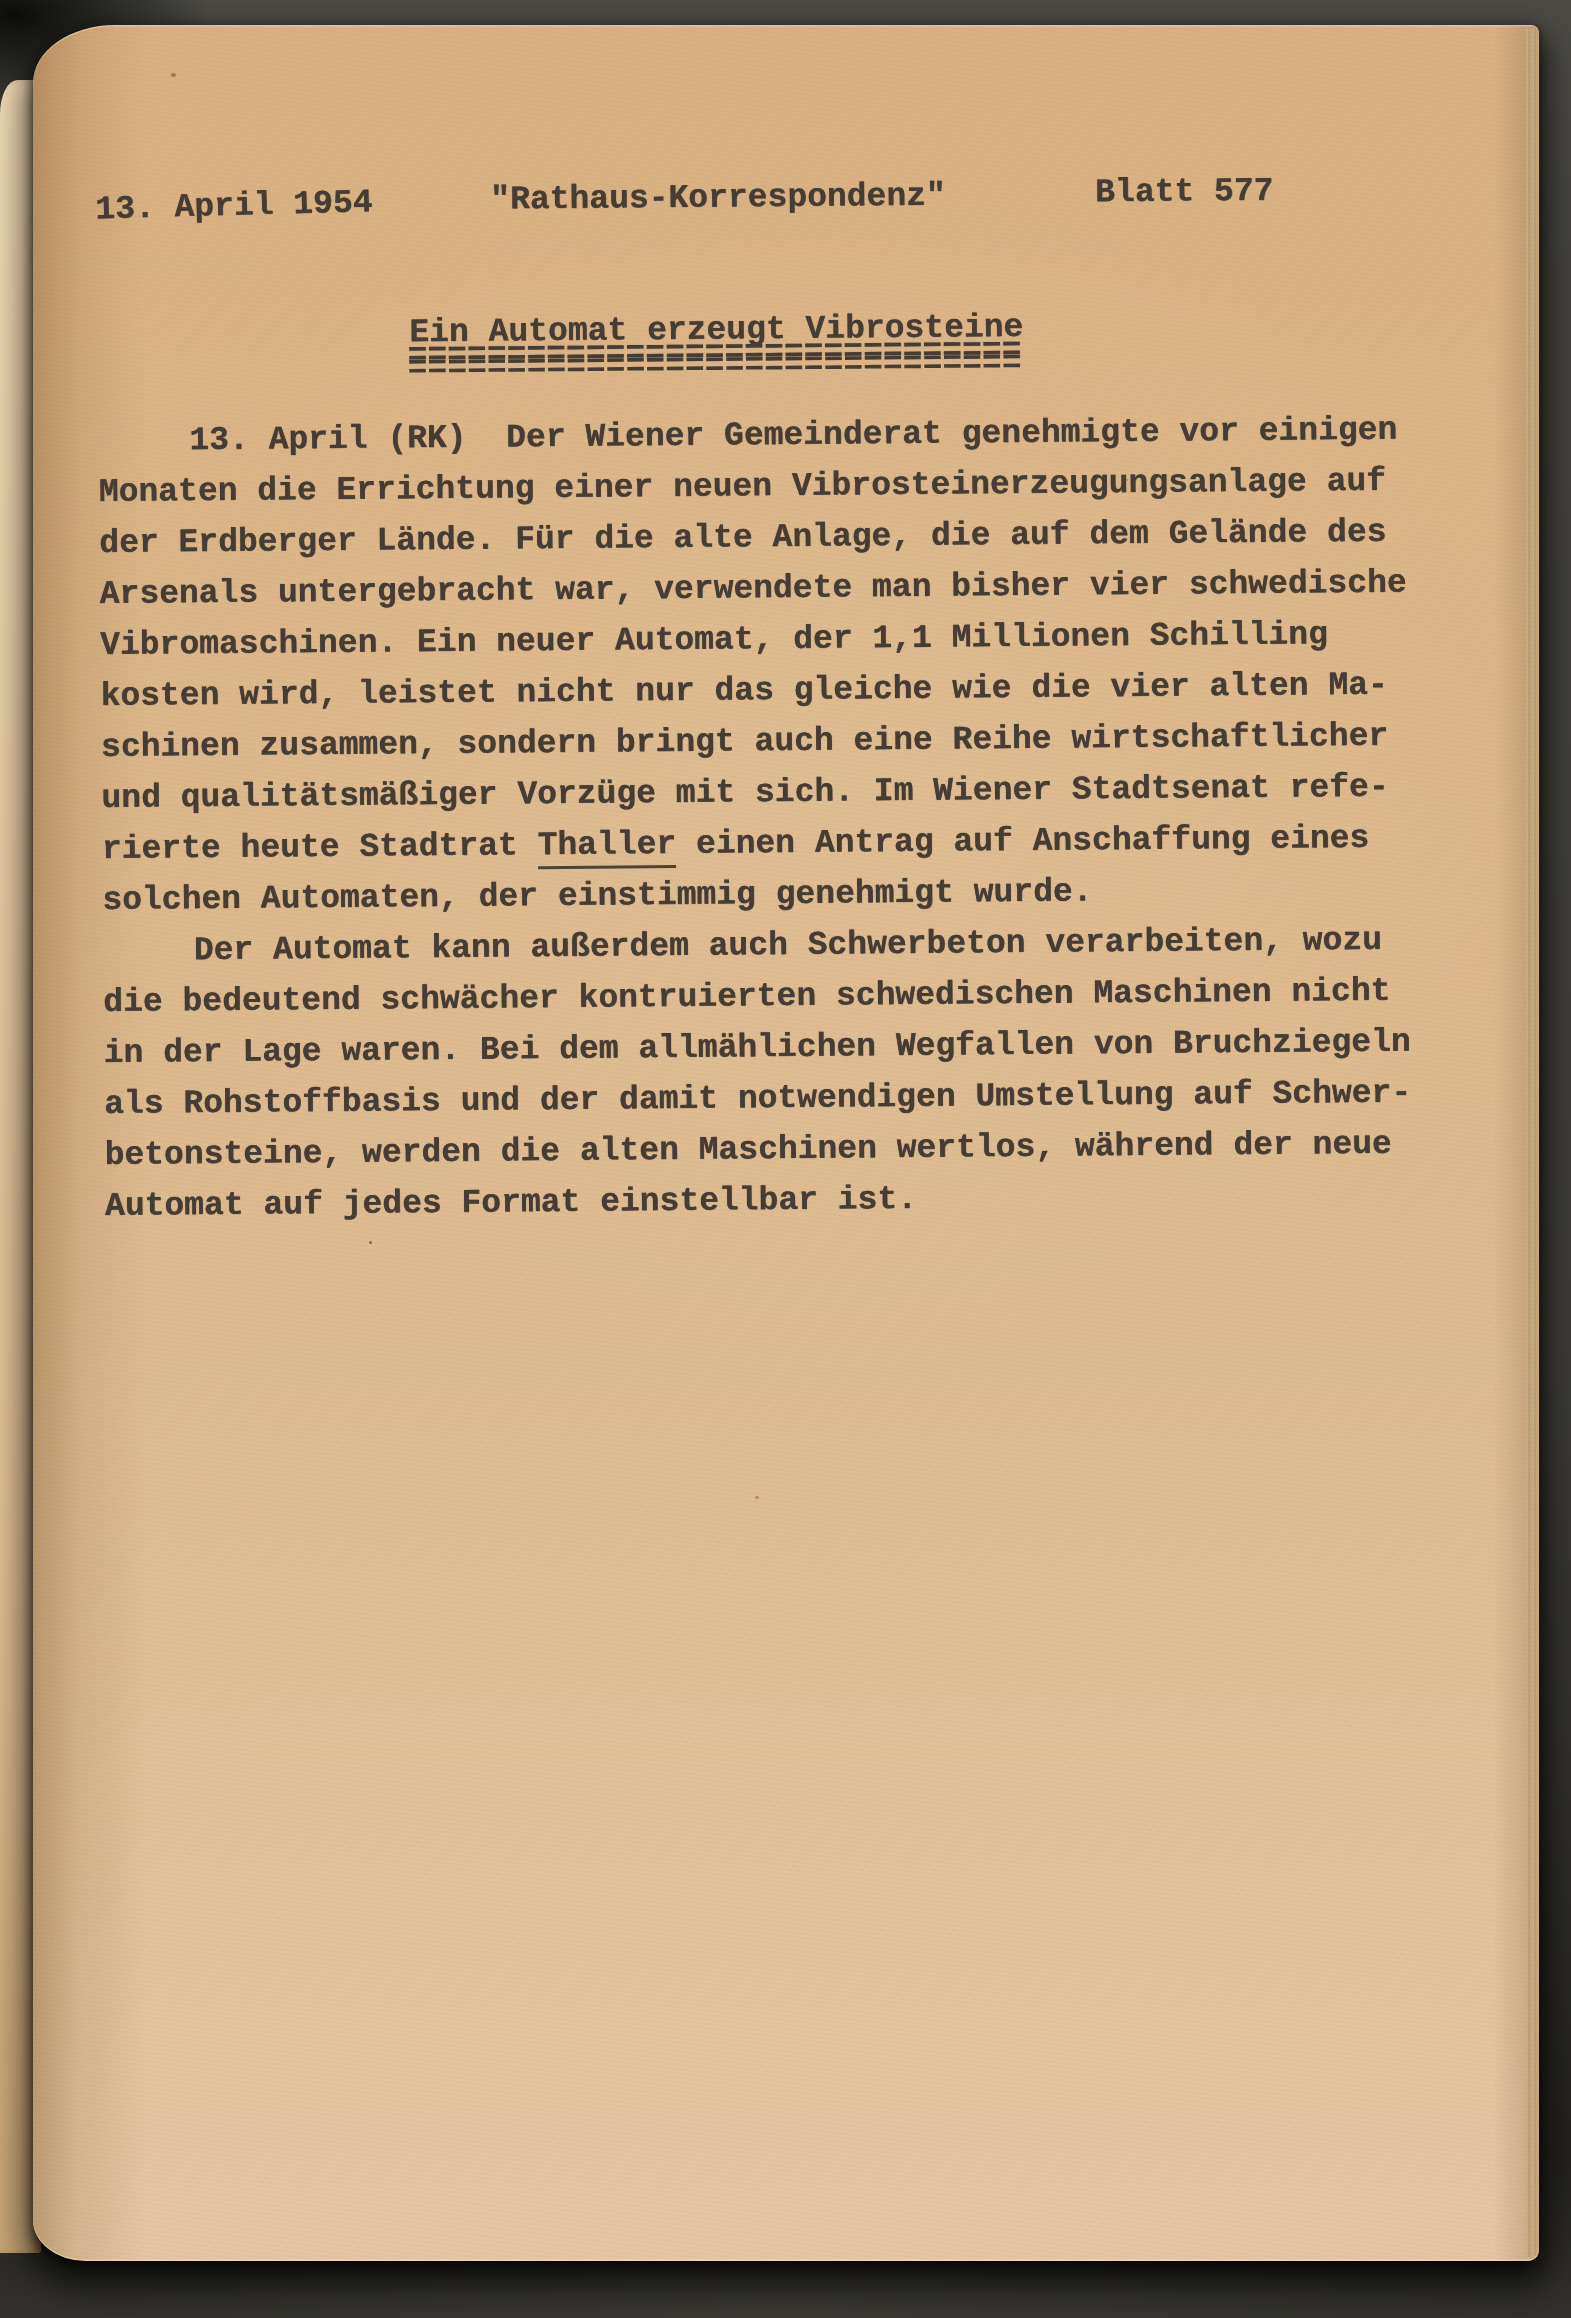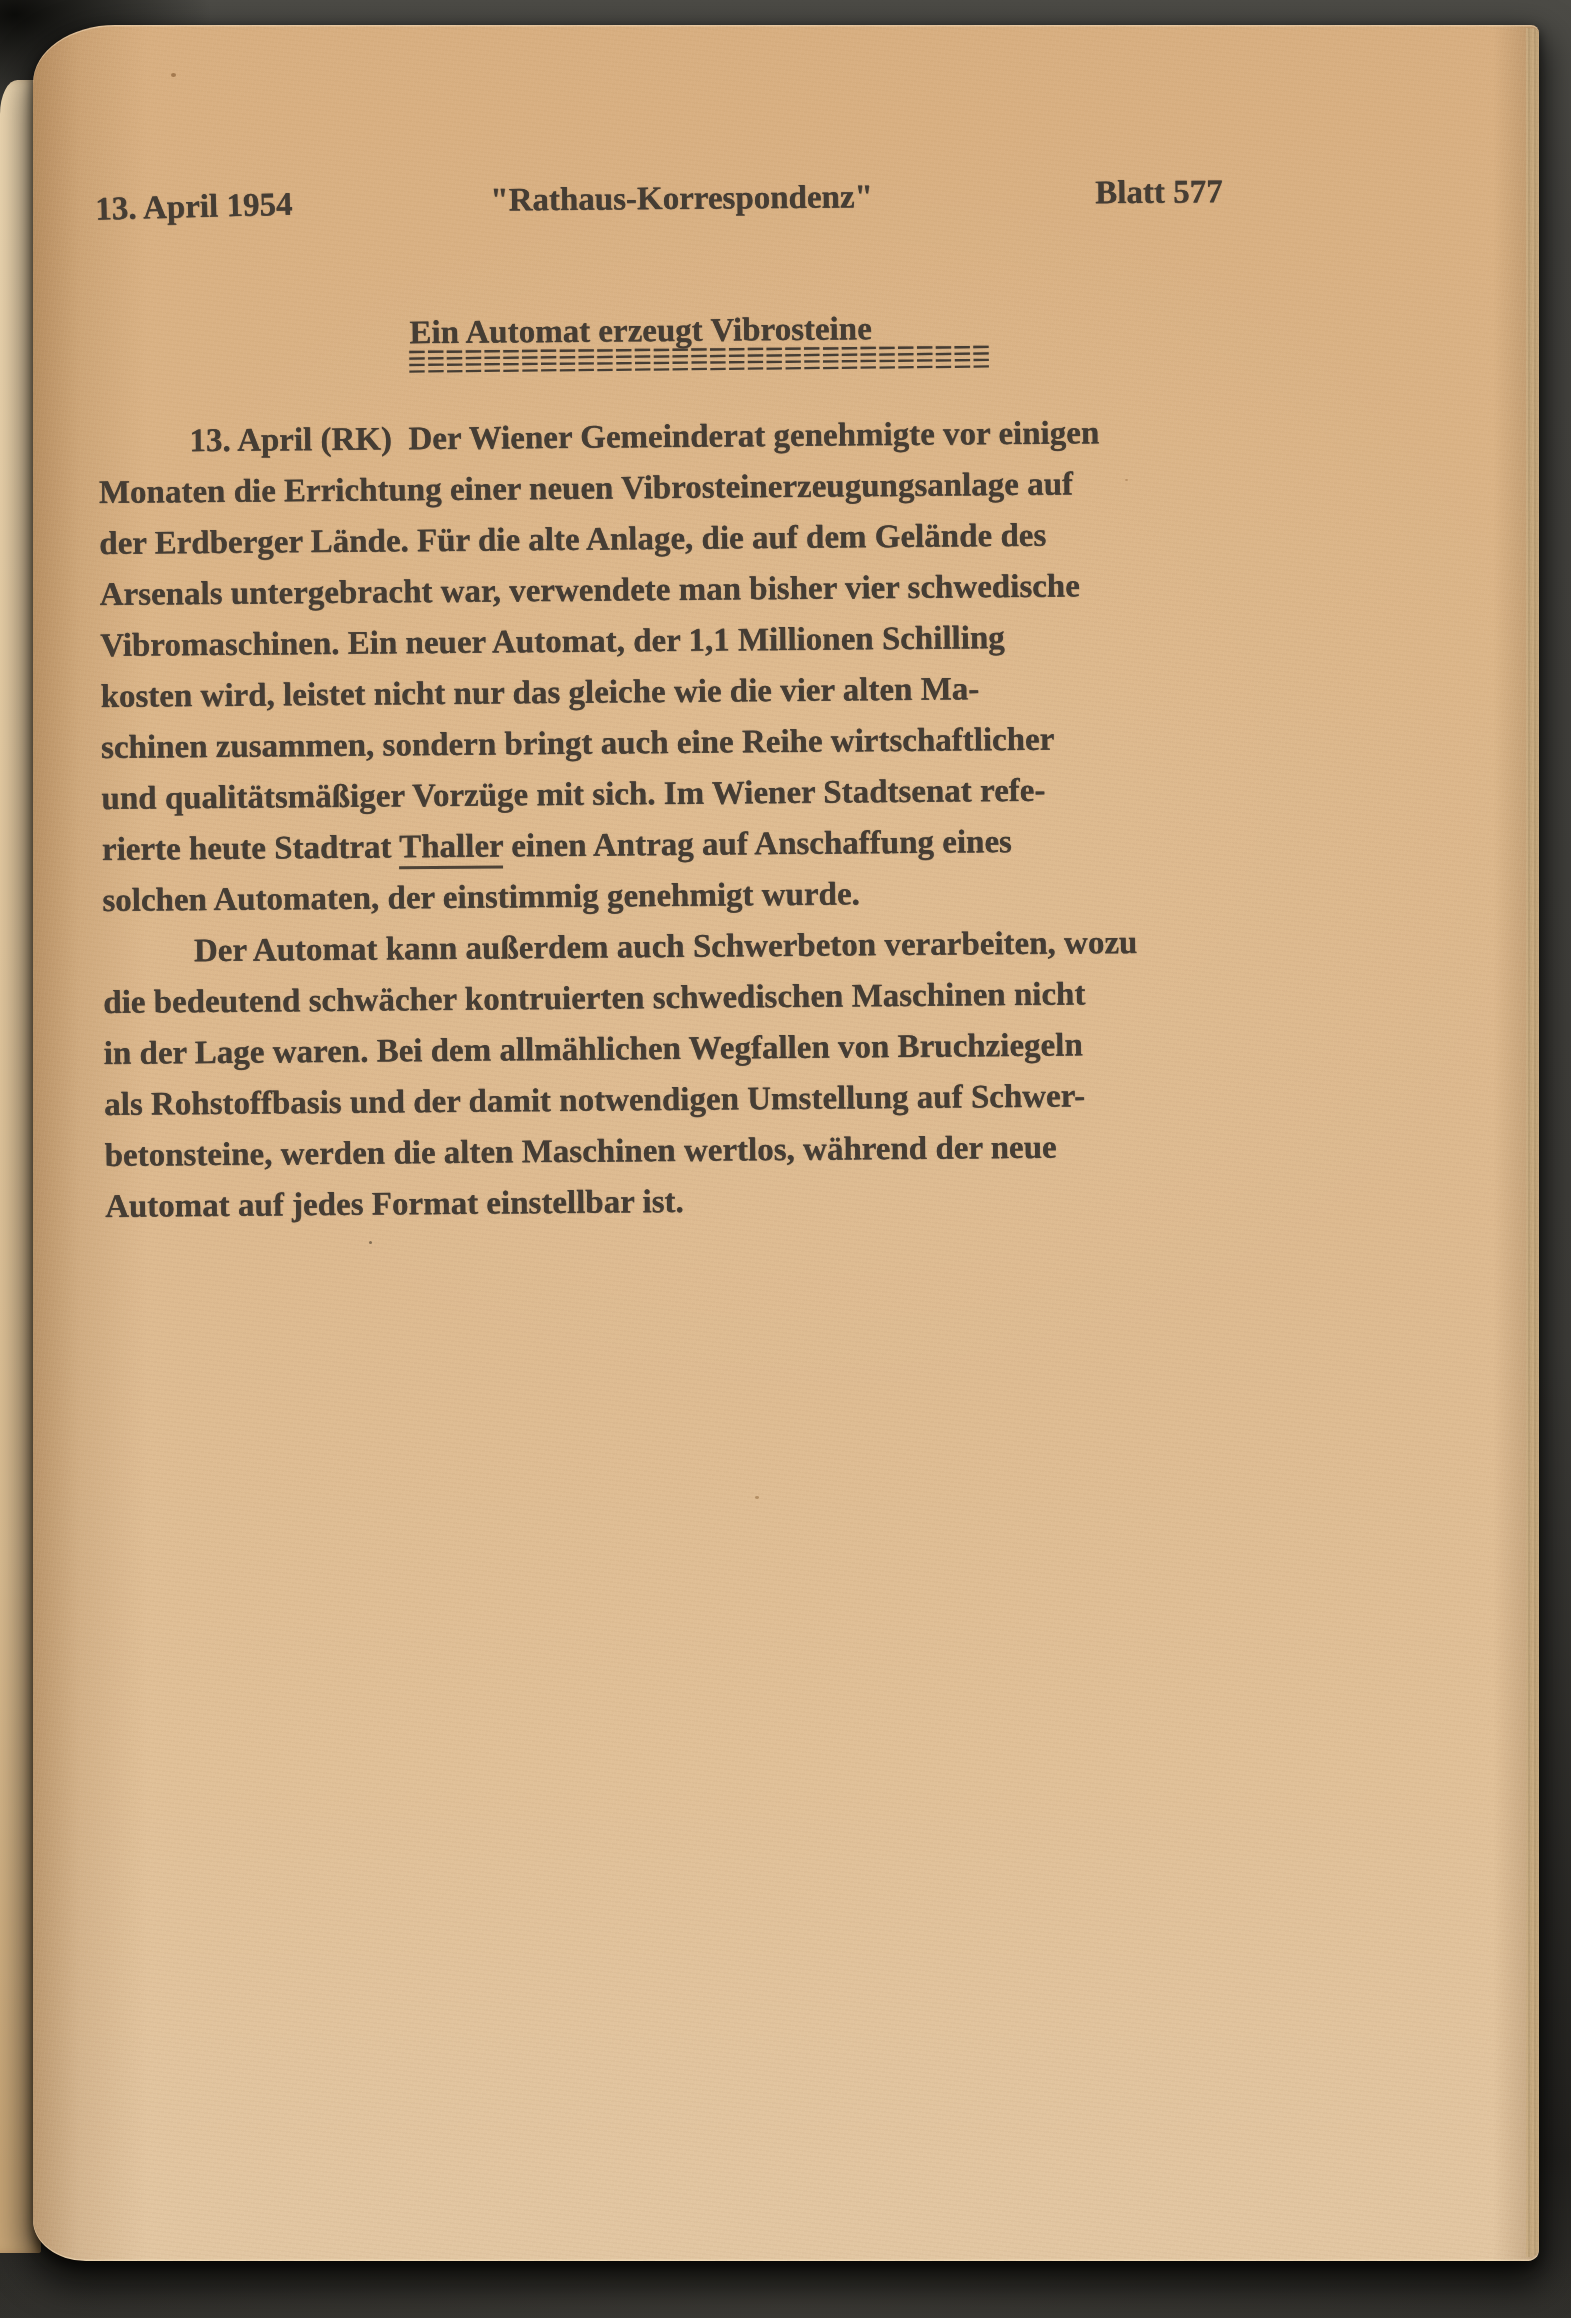--- a/index.html
+++ b/index.html
@@ -7,21 +7,21 @@
     --paper:#dbb488;
     --paper_edge:#c2a67c;
     --facing_page:#ecd5ae;
     --ink:#453d34;
   }
   html,body{margin:0;padding:0;}
   body{width:1571px;height:2319px;background:#2e2d2a;}
 
   .stage{
     position:relative;width:1571px;height:2319px;overflow:hidden;
-    font-family:Liberation Serif, serif;
+    font-family:Liberation Mono, monospace;
     background:
       radial-gradient(262px 155px at 14.5px 14.5px, rgba(8,8,6,.95), rgba(8,8,6,0) 75%),
       radial-gradient(1163px 242px at 50% 2307px, rgba(70,68,62,.5), rgba(70,68,62,0) 70%),
       linear-gradient(180deg,#4c4b46 0%,#454440 10%,#3e3d39 58%,#23221f 93%,#31302c 100%);
   }
 
   
   .facing-page{
     position:absolute;left:0;top:80px;width:41px;height:2173px;
     background:linear-gradient(180deg,#f0dab4 0%,#e9cfa6 30%,#ddbf93 68%,#c8a677 96%);

